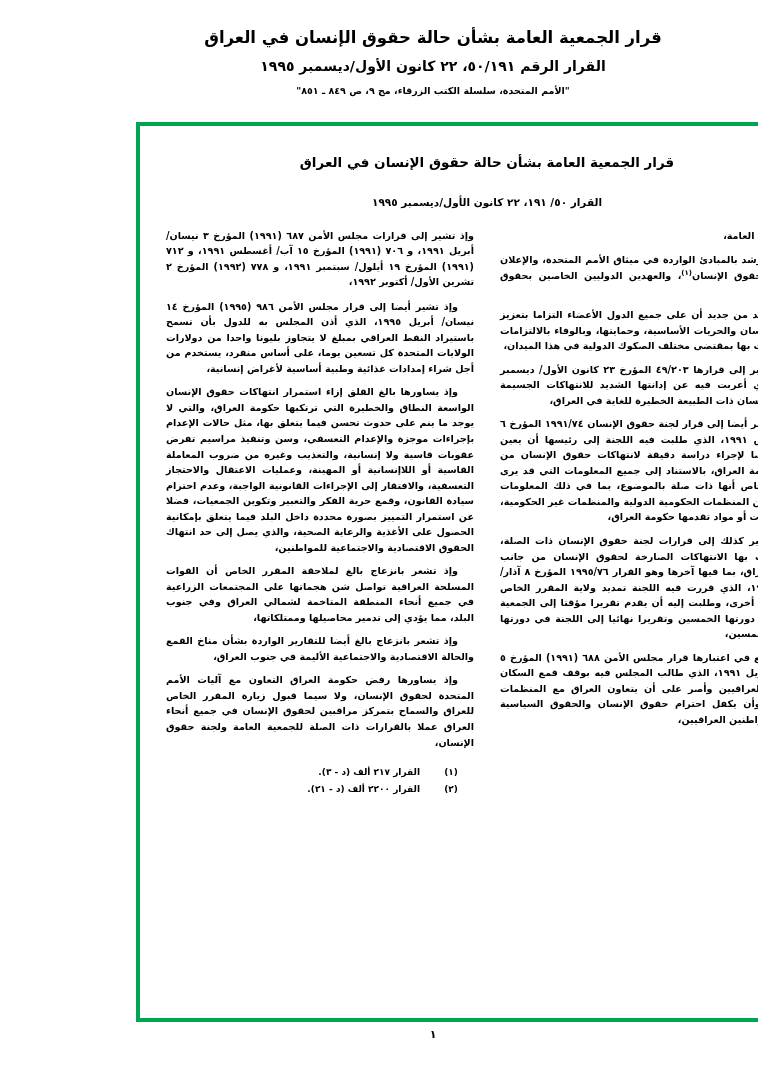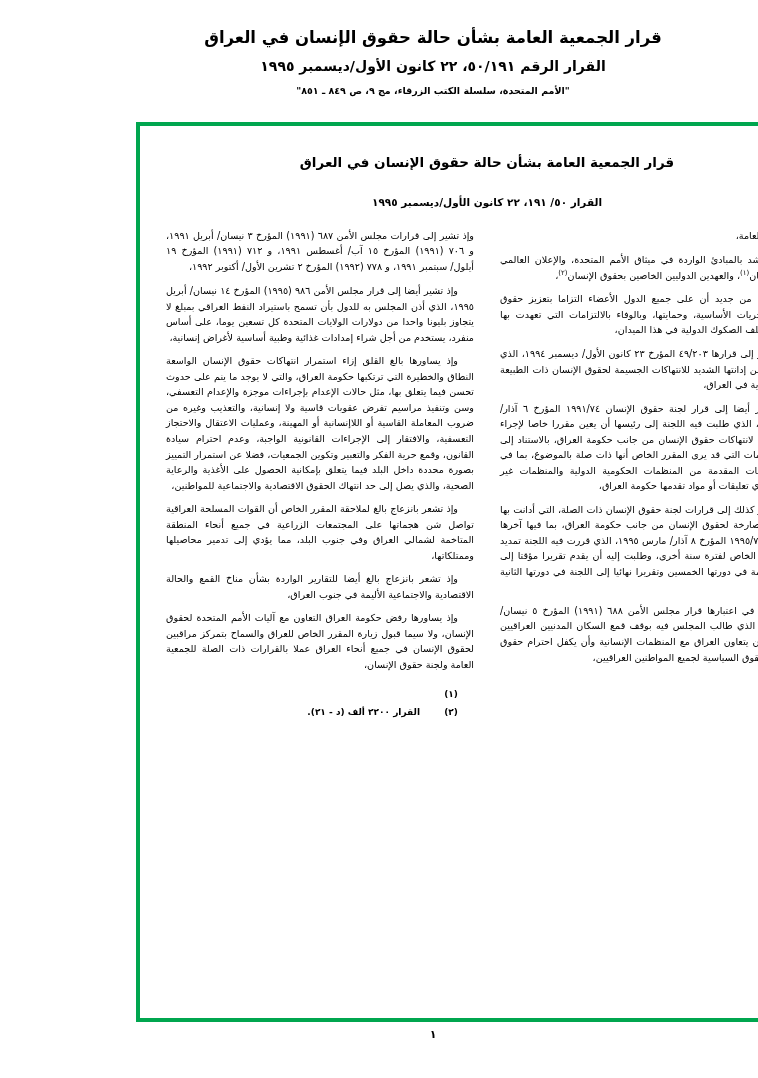--- a/index.html
+++ b/index.html
@@ -89,21 +89,21 @@
   .col {
     width: 50%;
     box-sizing: border-box;
   }
   p.para {
     margin: 0 0 8px 0;
     font-size: 9.6px;
     line-height: 1.62;
     text-align: justify;
     text-justify: inter-word;
-    font-weight: normal;
+    font-weight: bold;
   }
   p.para.first-lead {
     margin-bottom: 9px;
   }
   p.para.indent {
     text-indent: 16px;
   }
 
   
   .footnotes {
@@ -176,20 +176,21 @@
         <div class="col" id="left-col">
             <p class="para first-lead">وإذ تشير إلى قرارات مجلس الأمن ٦٨٧ (١٩٩١) المؤرخ ٣ نيسان/ أبريل ١٩٩١، و ٧٠٦ (١٩٩١) المؤرخ ١٥ آب/ أغسطس ١٩٩١، و ٧١٢ (١٩٩١) المؤرخ ١٩ أيلول/ سبتمبر ١٩٩١، و ٧٧٨ (١٩٩٢) المؤرخ ٢ تشرين الأول/ أكتوبر ١٩٩٢،</p>
             <p class="para indent">وإذ تشير أيضا إلى قرار مجلس الأمن ٩٨٦ (١٩٩٥) المؤرخ ١٤ نيسان/ أبريل ١٩٩٥، الذي أذن المجلس به للدول بأن تسمح باستيراد النفط العراقي بمبلغ لا يتجاوز بليونا واحدا من دولارات الولايات المتحدة كل تسعين يوما، على أساس منفرد، يستخدم من أجل شراء إمدادات غذائية وطبية أساسية لأغراض إنسانية،</p>
             <p class="para indent">وإذ يساورها بالغ القلق إزاء استمرار انتهاكات حقوق الإنسان الواسعة النطاق والخطيرة التي ترتكبها حكومة العراق، والتي لا يوجد ما ينم على حدوث تحسن فيما يتعلق بها، مثل حالات الإعدام بإجراءات موجزة والإعدام التعسفي، وسن وتنفيذ مراسيم تفرض عقوبات قاسية ولا إنسانية، والتعذيب وغيره من ضروب المعاملة القاسية أو اللاإنسانية أو المهينة، وعمليات الاعتقال والاحتجاز التعسفية، والافتقار إلى الإجراءات القانونية الواجبة، وعدم احترام سيادة القانون، وقمع حرية الفكر والتعبير وتكوين الجمعيات، فضلا عن استمرار التمييز بصورة محددة داخل البلد فيما يتعلق بإمكانية الحصول على الأغذية والرعاية الصحية، والذي يصل إلى حد انتهاك الحقوق الاقتصادية والاجتماعية للمواطنين،</p>
             <p class="para indent">وإذ تشعر بانزعاج بالغ لملاحقة المقرر الخاص أن القوات المسلحة العراقية تواصل شن هجماتها على المجتمعات الزراعية في جميع أنحاء المنطقة المتاخمة لشمالي العراق وفي جنوب البلد، مما يؤدي إلى تدمير محاصيلها وممتلكاتها،</p>
             <p class="para indent">وإذ تشعر بانزعاج بالغ أيضا للتقارير الواردة بشأن مناخ القمع والحالة الاقتصادية والاجتماعية الأليمة في جنوب العراق،</p>
             <p class="para indent">وإذ يساورها رفض حكومة العراق التعاون مع آليات الأمم المتحدة لحقوق الإنسان، ولا سيما قبول زيارة المقرر الخاص للعراق والسماح بتمركز مراقبين لحقوق الإنسان في جميع أنحاء العراق عملا بالقرارات ذات الصلة للجمعية العامة ولجنة حقوق الإنسان،</p>
             <div class="footnotes">
               <div class="footnote">
                 <span class="fn-num">(١)</span>
+                <span class="fn-text">القرار ٢١٧ ألف (د - ٣).</span>
               </div>
               <div class="footnote">
                 <span class="fn-num">(٢)</span>
                 <span class="fn-text">القرار ٢٢٠٠ ألف (د - ٢١).</span>
               </div>
             </div>
           </div>
 
       </div>
     </div>

